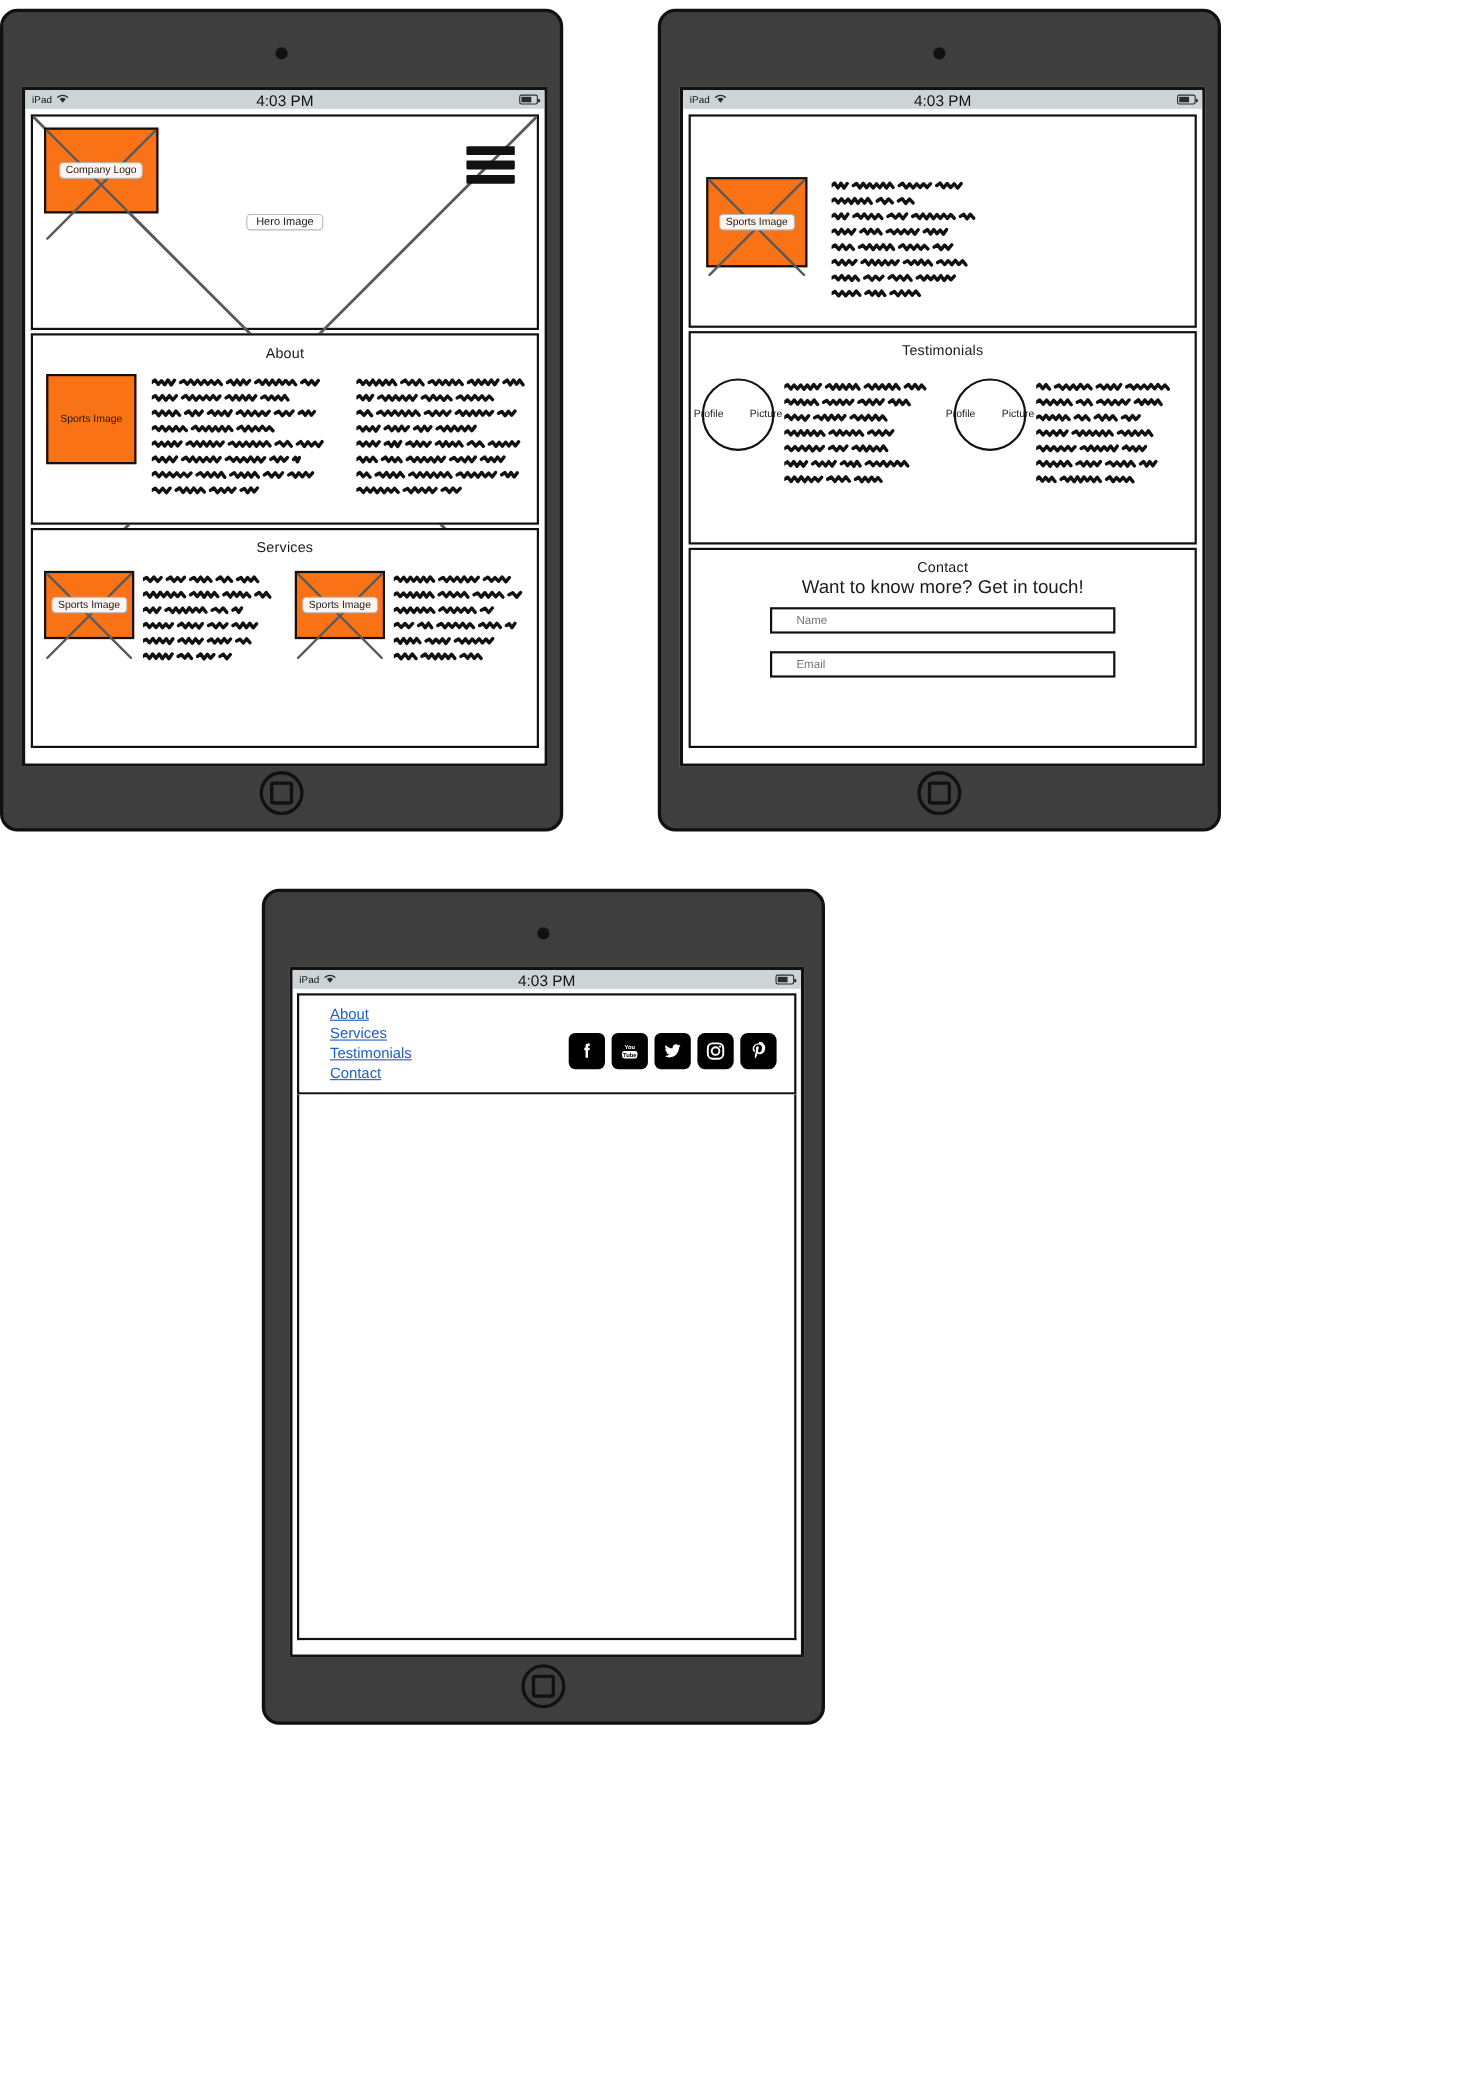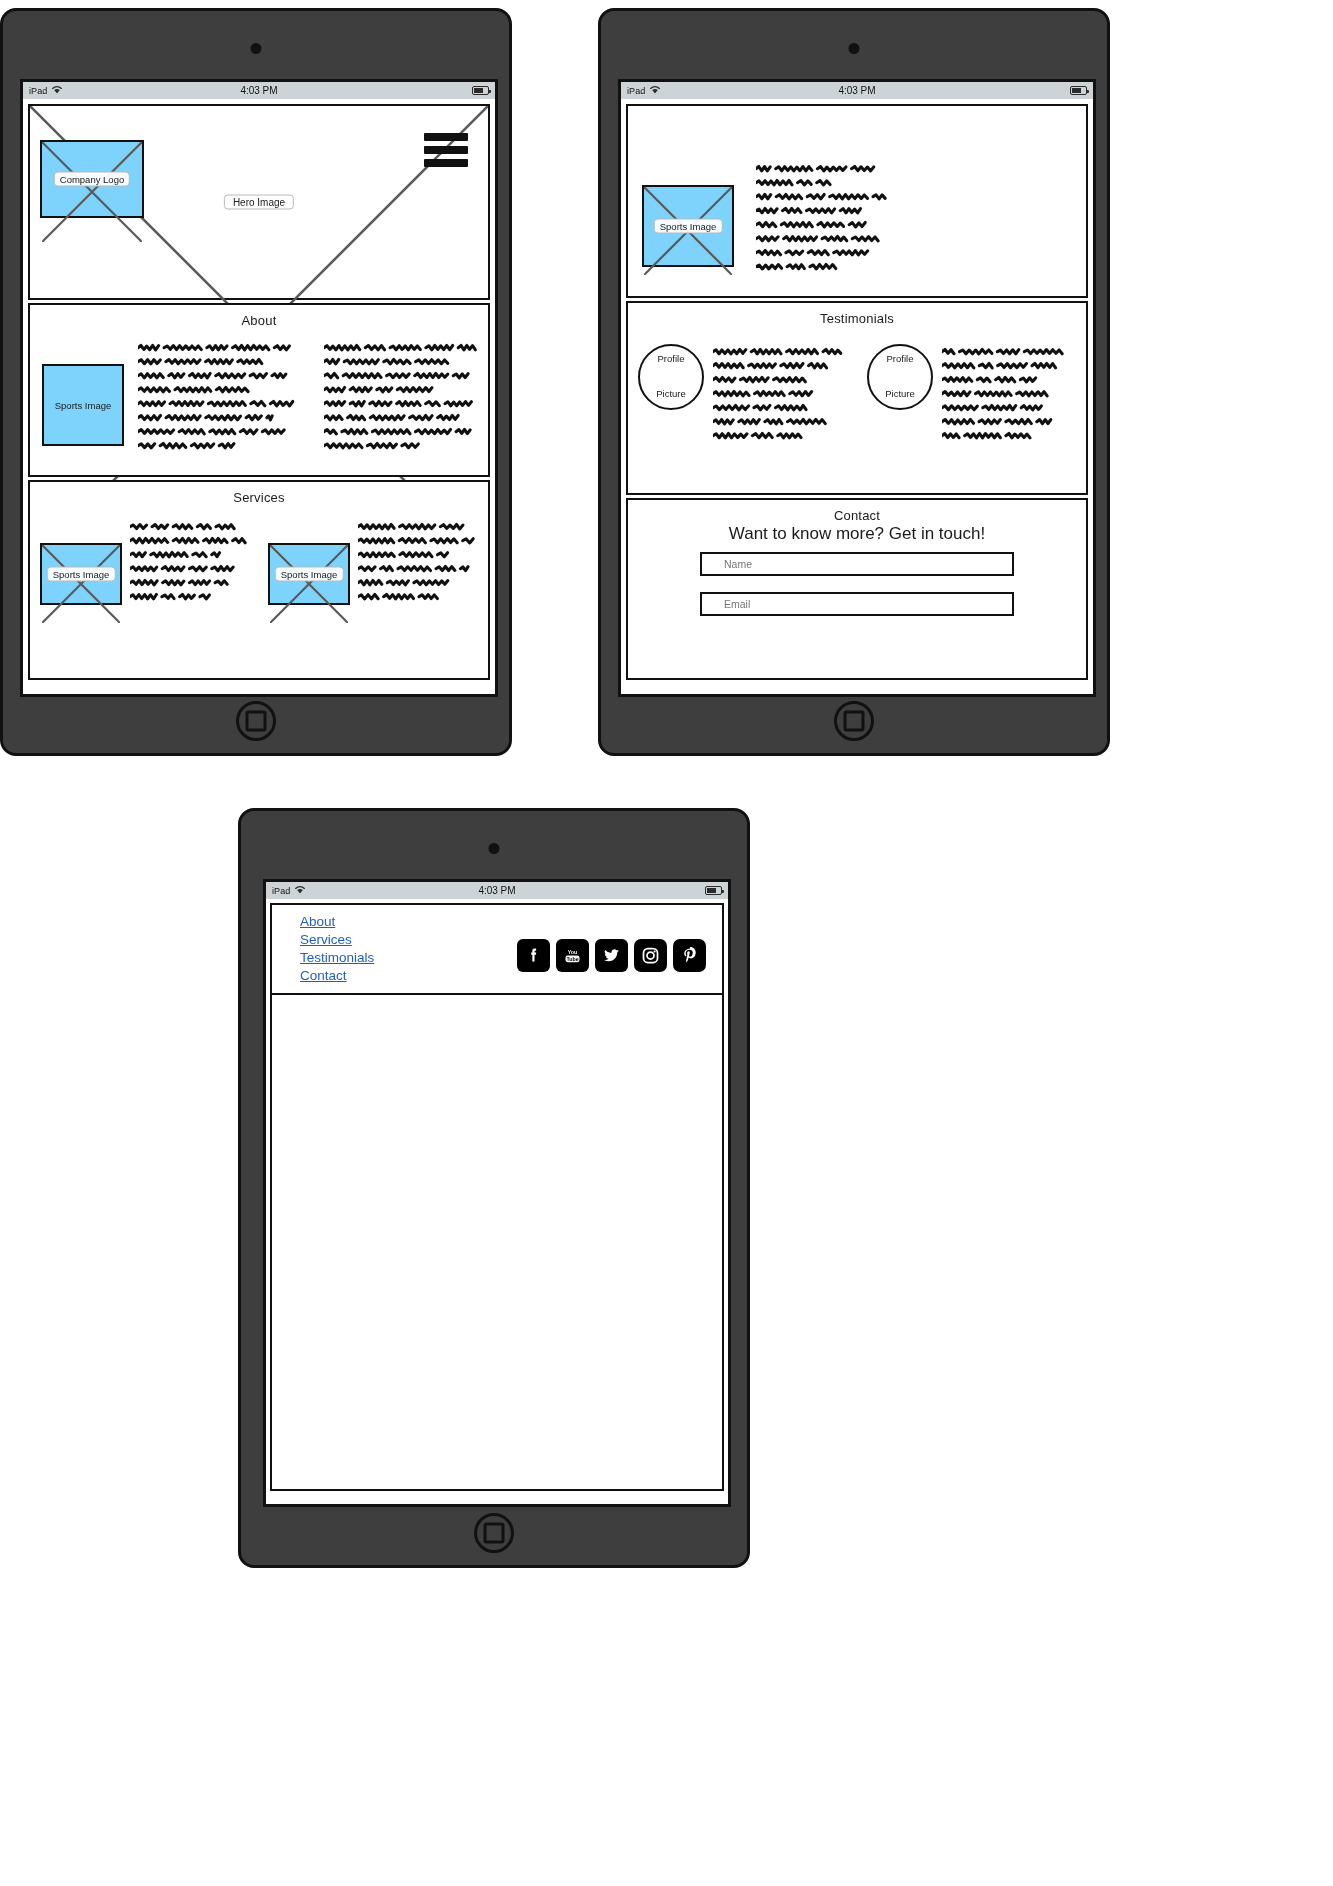--- a/index.html
+++ b/index.html
@@ -68,21 +68,21 @@
     color: #111;
     flex: 0 0 auto;
   }
   .sb-left { display: flex; align-items: center; gap: 4px; }
   .sb-ipad { font-size: 9px; letter-spacing: 0.1px; }
   .wifi-icon { display: block; }
   .sb-time {
     position: absolute;
     left: 50%;
     transform: translateX(-50%);
-    font-size: 10px;
+    font-size: 14px;
     font-weight: 400;
   }
   .sb-right { margin-left: auto; display: flex; align-items: center; }
   .battery {
     width: 17px; height: 9px;
     border: 1.2px solid #2b2b2b;
     border-radius: 2px;
     position: relative;
     background: #ccd4d8;
   }
@@ -129,23 +129,22 @@
     text-align: center;
     font-size: 17px;
     color: #1a1a1a;
     padding-top: 1px;
   }
 
   
   .imgbox {
     position: relative;
     border: 2.5px solid #111111;
-    background: #7dd3fc;
+    background: #f97316;
     flex: 0 0 auto;
-    margin-top: 24px;
   }
   .imgbox .cross { position: absolute; inset: 0; }
   .imgbox .cross line { stroke: #5a5a5a; stroke-width: 2.2; }
   .imgbox .cap {
     position: absolute;
     left: 50%; top: 50%;
     transform: translate(-50%, -50%);
     background: rgba(255,255,255,0.93);
     border: 1px solid #b9b9b9;
     border-radius: 4px;
@@ -203,21 +202,21 @@
   
   .scribble { display: block; }
   .scribble svg { display: block; }
 
   
   .profile-circle {
     width: 66px; height: 66px;
     border: 2.2px solid #111111;
     border-radius: 50%;
     display: flex;
-    flex-direction: column;
+    flex-direction: row;
     align-items: center;
     justify-content: center;
     font-size: 9.5px;
     line-height: 1.15;
     color: #1a1a1a;
     text-align: center;
     flex: 0 0 auto;
     background: #fff;
     gap: 24px;
   }

